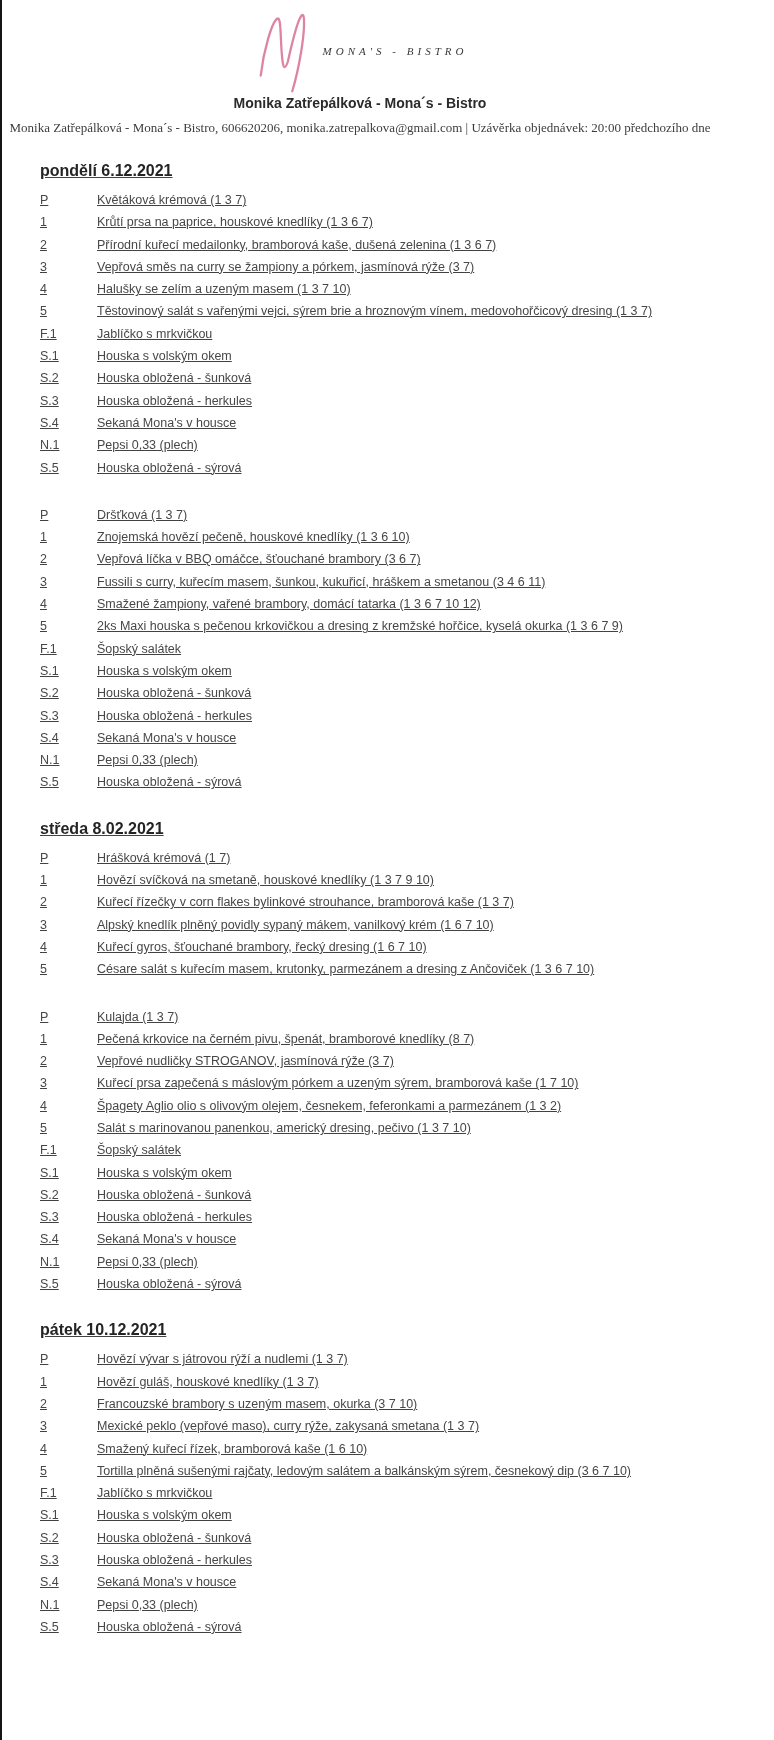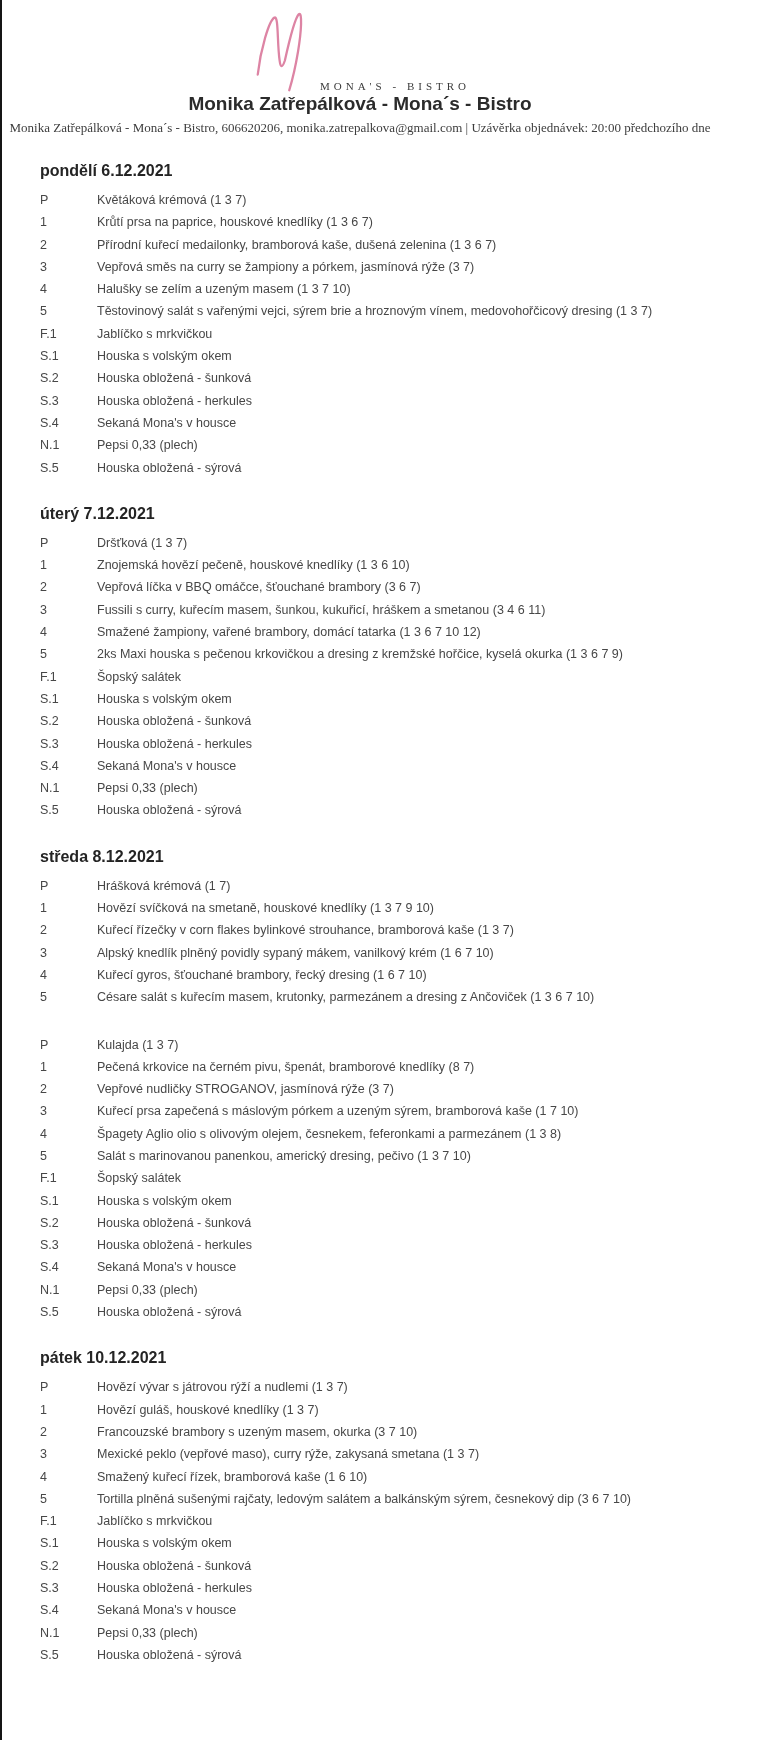--- a/index.html
+++ b/index.html
@@ -14,47 +14,48 @@
     overflow: hidden;
   }
   .content {
     width: 716px;
   }
   
   .masthead { text-align: center; padding-top: 10px; }
   .logo {
     height: 82px;
     display: flex;
-    align-items: flex-end;
+    align-items: center;
     justify-content: center;
+    font-style: italic;
   }
   .logo svg { display: block; }
   .brand {
     font-family: "Liberation Serif", serif;
     font-size: 11px;
     letter-spacing: 4px;
     color: #3a3a3a;
     margin-left: 16px;
     white-space: nowrap;
   }
   .title {
-    font-size: 19px;
+    font-size: 14px;
     font-weight: bold;
     color: #2b2b2b;
     line-height: 23px;
   }
   .contact {
     font-size: 13px;
     color: #3d3d3d;
     margin-top: 5px;
     white-space: nowrap;
     font-family: Liberation Serif, serif;
   }
   
-  main { padding-left: 38px; }
+  main { padding-left: 38px; text-decoration: underline; }
   .day { margin-top: 25px; }
   .day-header {
     font-size: 16px;
     font-weight: bold;
     color: #242424;
     line-height: 19px;
     margin-bottom: 9px;
   }
   .row {
     display: flex;
@@ -131,21 +132,20 @@
         <div class="row">
           <span class="code">N.1</span>
           <span class="text">Pepsi 0,33 (plech)</span>
         </div>
         <div class="row">
           <span class="code">S.5</span>
           <span class="text">Houska obložená - sýrová</span>
         </div>
       </section>
       <section class="day">
-        <h2 class="day-header">úterý 7.12.2021</h2>
         <div class="row">
           <span class="code">P</span>
           <span class="text">Dršťková (1 3 7)</span>
         </div>
         <div class="row">
           <span class="code">1</span>
           <span class="text">Znojemská hovězí pečeně, houskové knedlíky (1 3 6 10)</span>
         </div>
         <div class="row">
           <span class="code">2</span>
@@ -186,21 +186,21 @@
         <div class="row">
           <span class="code">N.1</span>
           <span class="text">Pepsi 0,33 (plech)</span>
         </div>
         <div class="row">
           <span class="code">S.5</span>
           <span class="text">Houska obložená - sýrová</span>
         </div>
       </section>
       <section class="day">
-        <h2 class="day-header">středa 8.12.2021</h2>
+        <h2 class="day-header">středa 8.02.2021</h2>
         <div class="row">
           <span class="code">P</span>
           <span class="text">Hrášková krémová (1 7)</span>
         </div>
         <div class="row">
           <span class="code">1</span>
           <span class="text">Hovězí svíčková na smetaně, houskové knedlíky (1 3 7 9 10)</span>
         </div>
         <div class="row">
           <span class="code">2</span>
@@ -231,21 +231,21 @@
         <div class="row">
           <span class="code">2</span>
           <span class="text">Vepřové nudličky STROGANOV, jasmínová rýže (3 7)</span>
         </div>
         <div class="row">
           <span class="code">3</span>
           <span class="text">Kuřecí prsa zapečená s máslovým pórkem a uzeným sýrem, bramborová kaše (1 7 10)</span>
         </div>
         <div class="row">
           <span class="code">4</span>
-          <span class="text">Špagety Aglio olio s olivovým olejem, česnekem, feferonkami a parmezánem (1 3 8)</span>
+          <span class="text">Špagety Aglio olio s olivovým olejem, česnekem, feferonkami a parmezánem (1 3 2)</span>
         </div>
         <div class="row">
           <span class="code">5</span>
           <span class="text">Salát s marinovanou panenkou, americký dresing, pečivo (1 3 7 10)</span>
         </div>
         <div class="row">
           <span class="code">F.1</span>
           <span class="text">Šopský salátek</span>
         </div>
         <div class="row">

